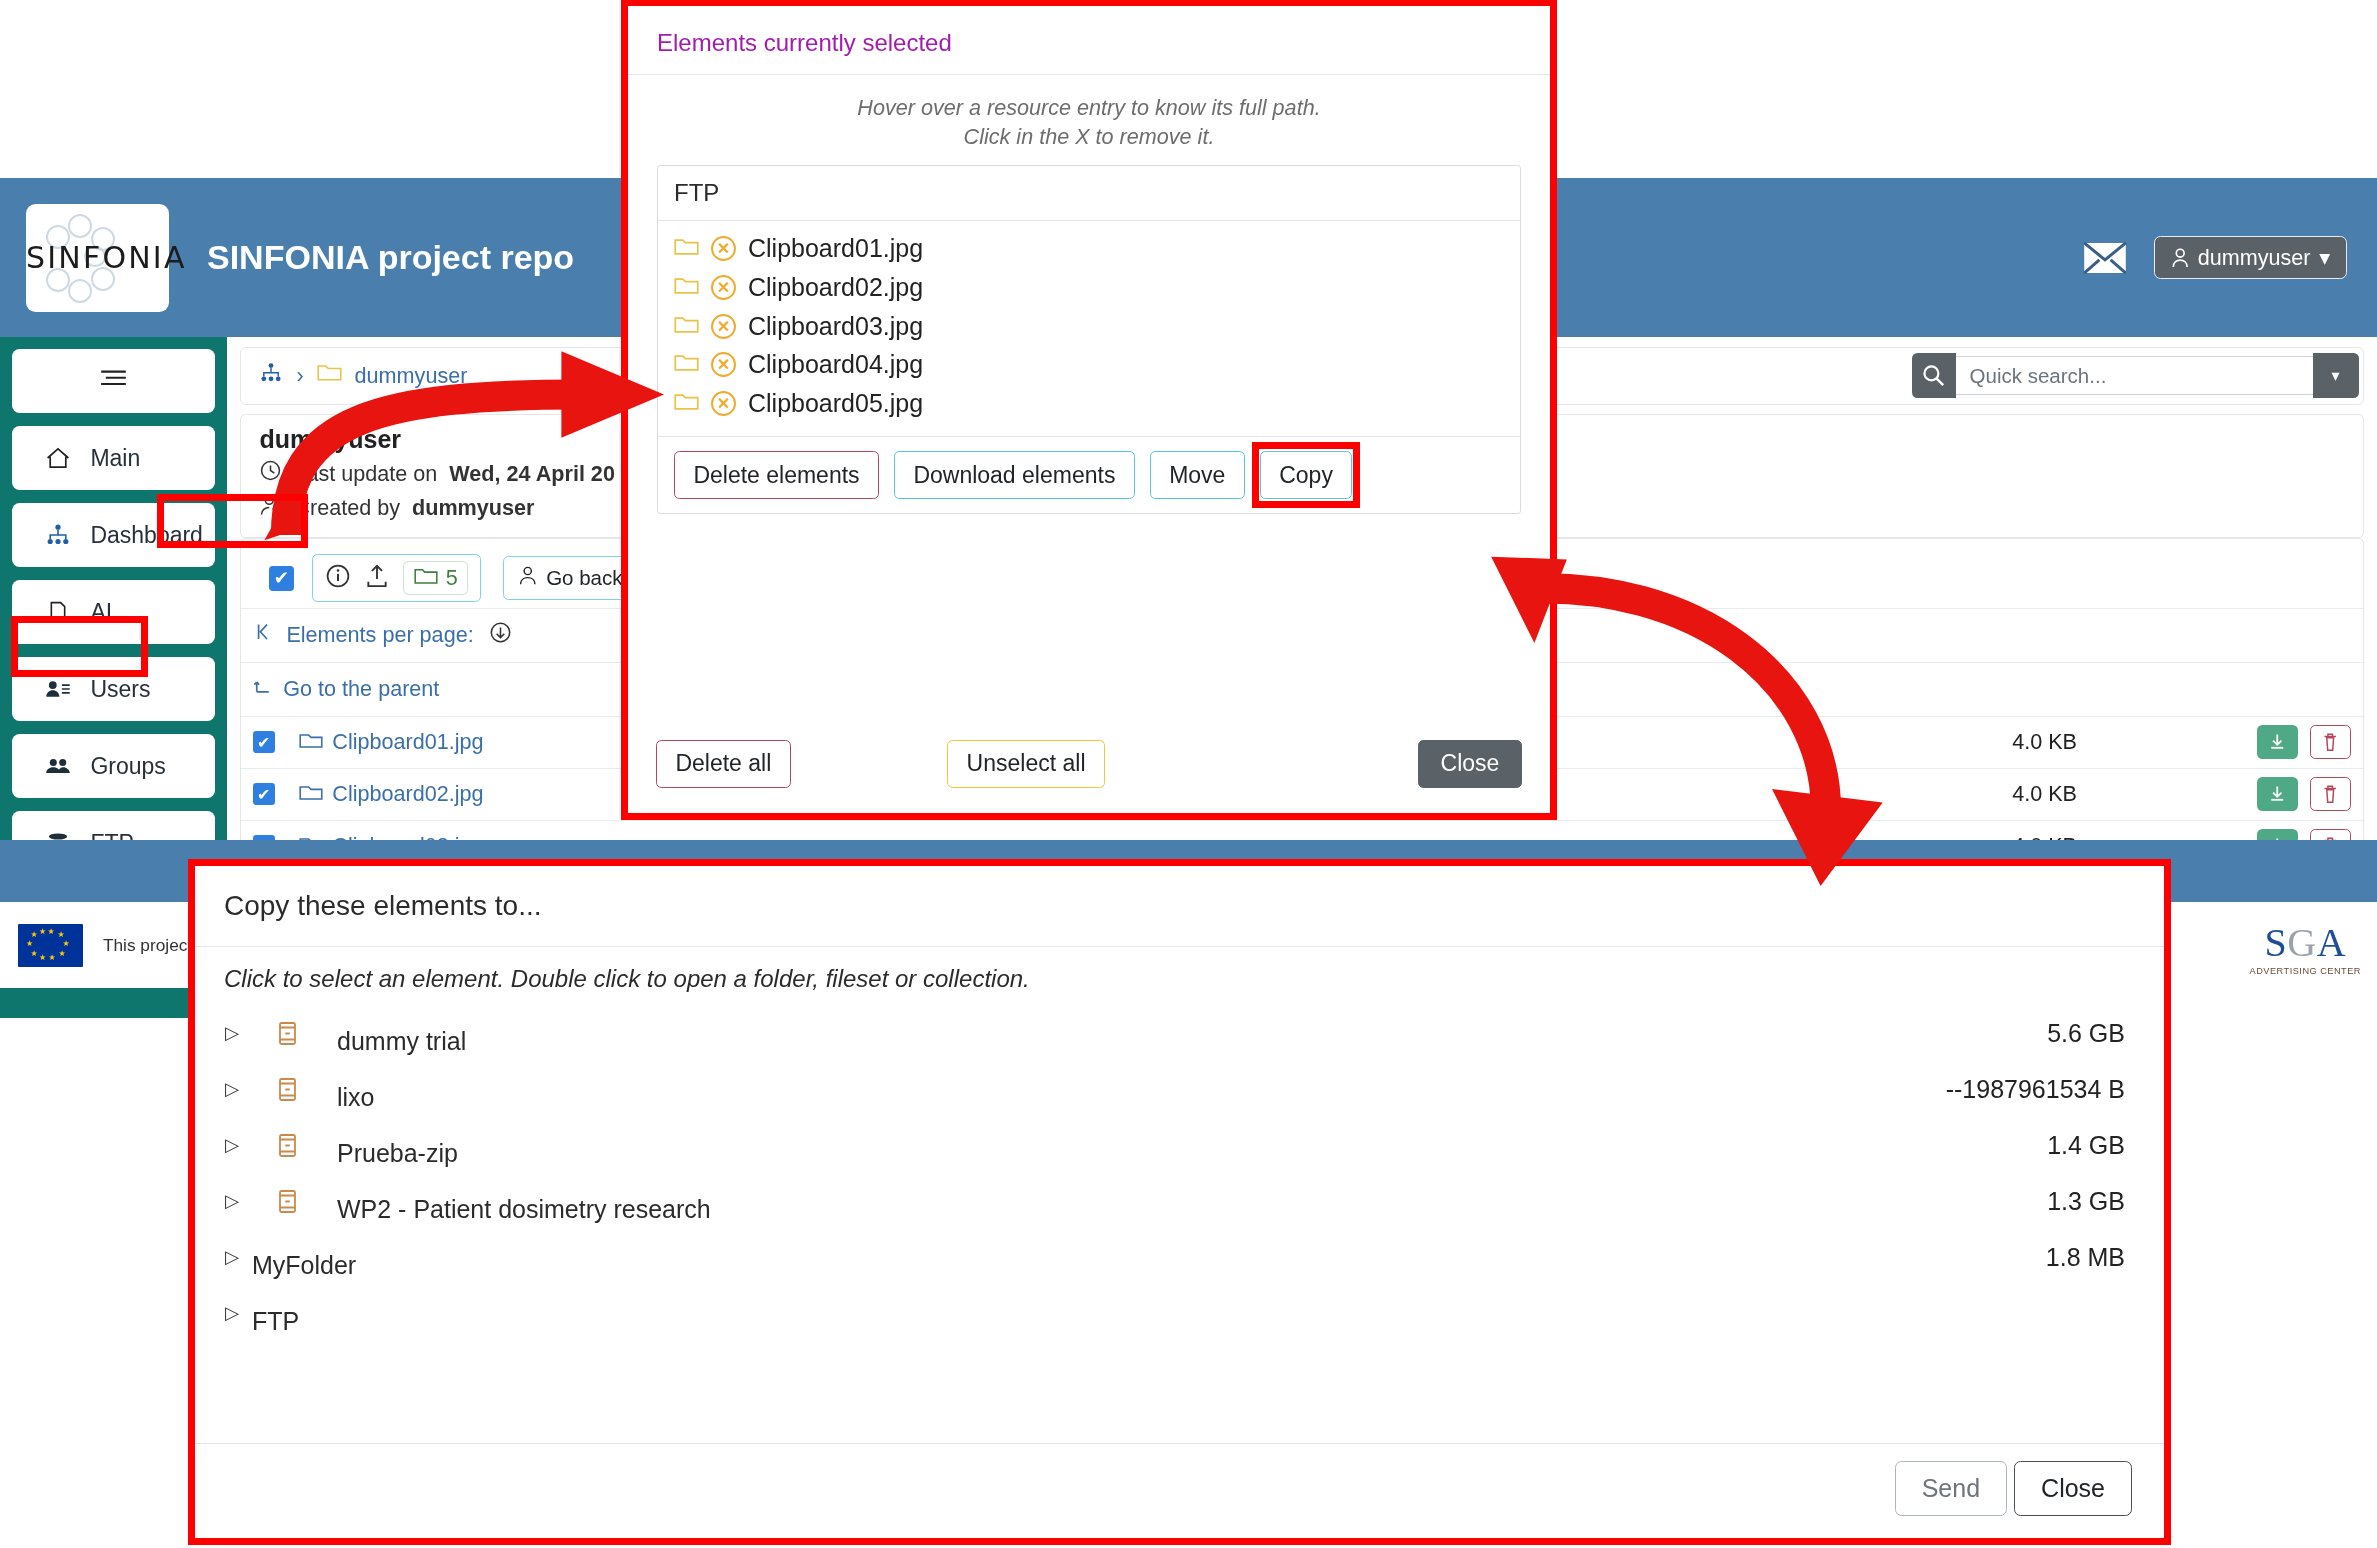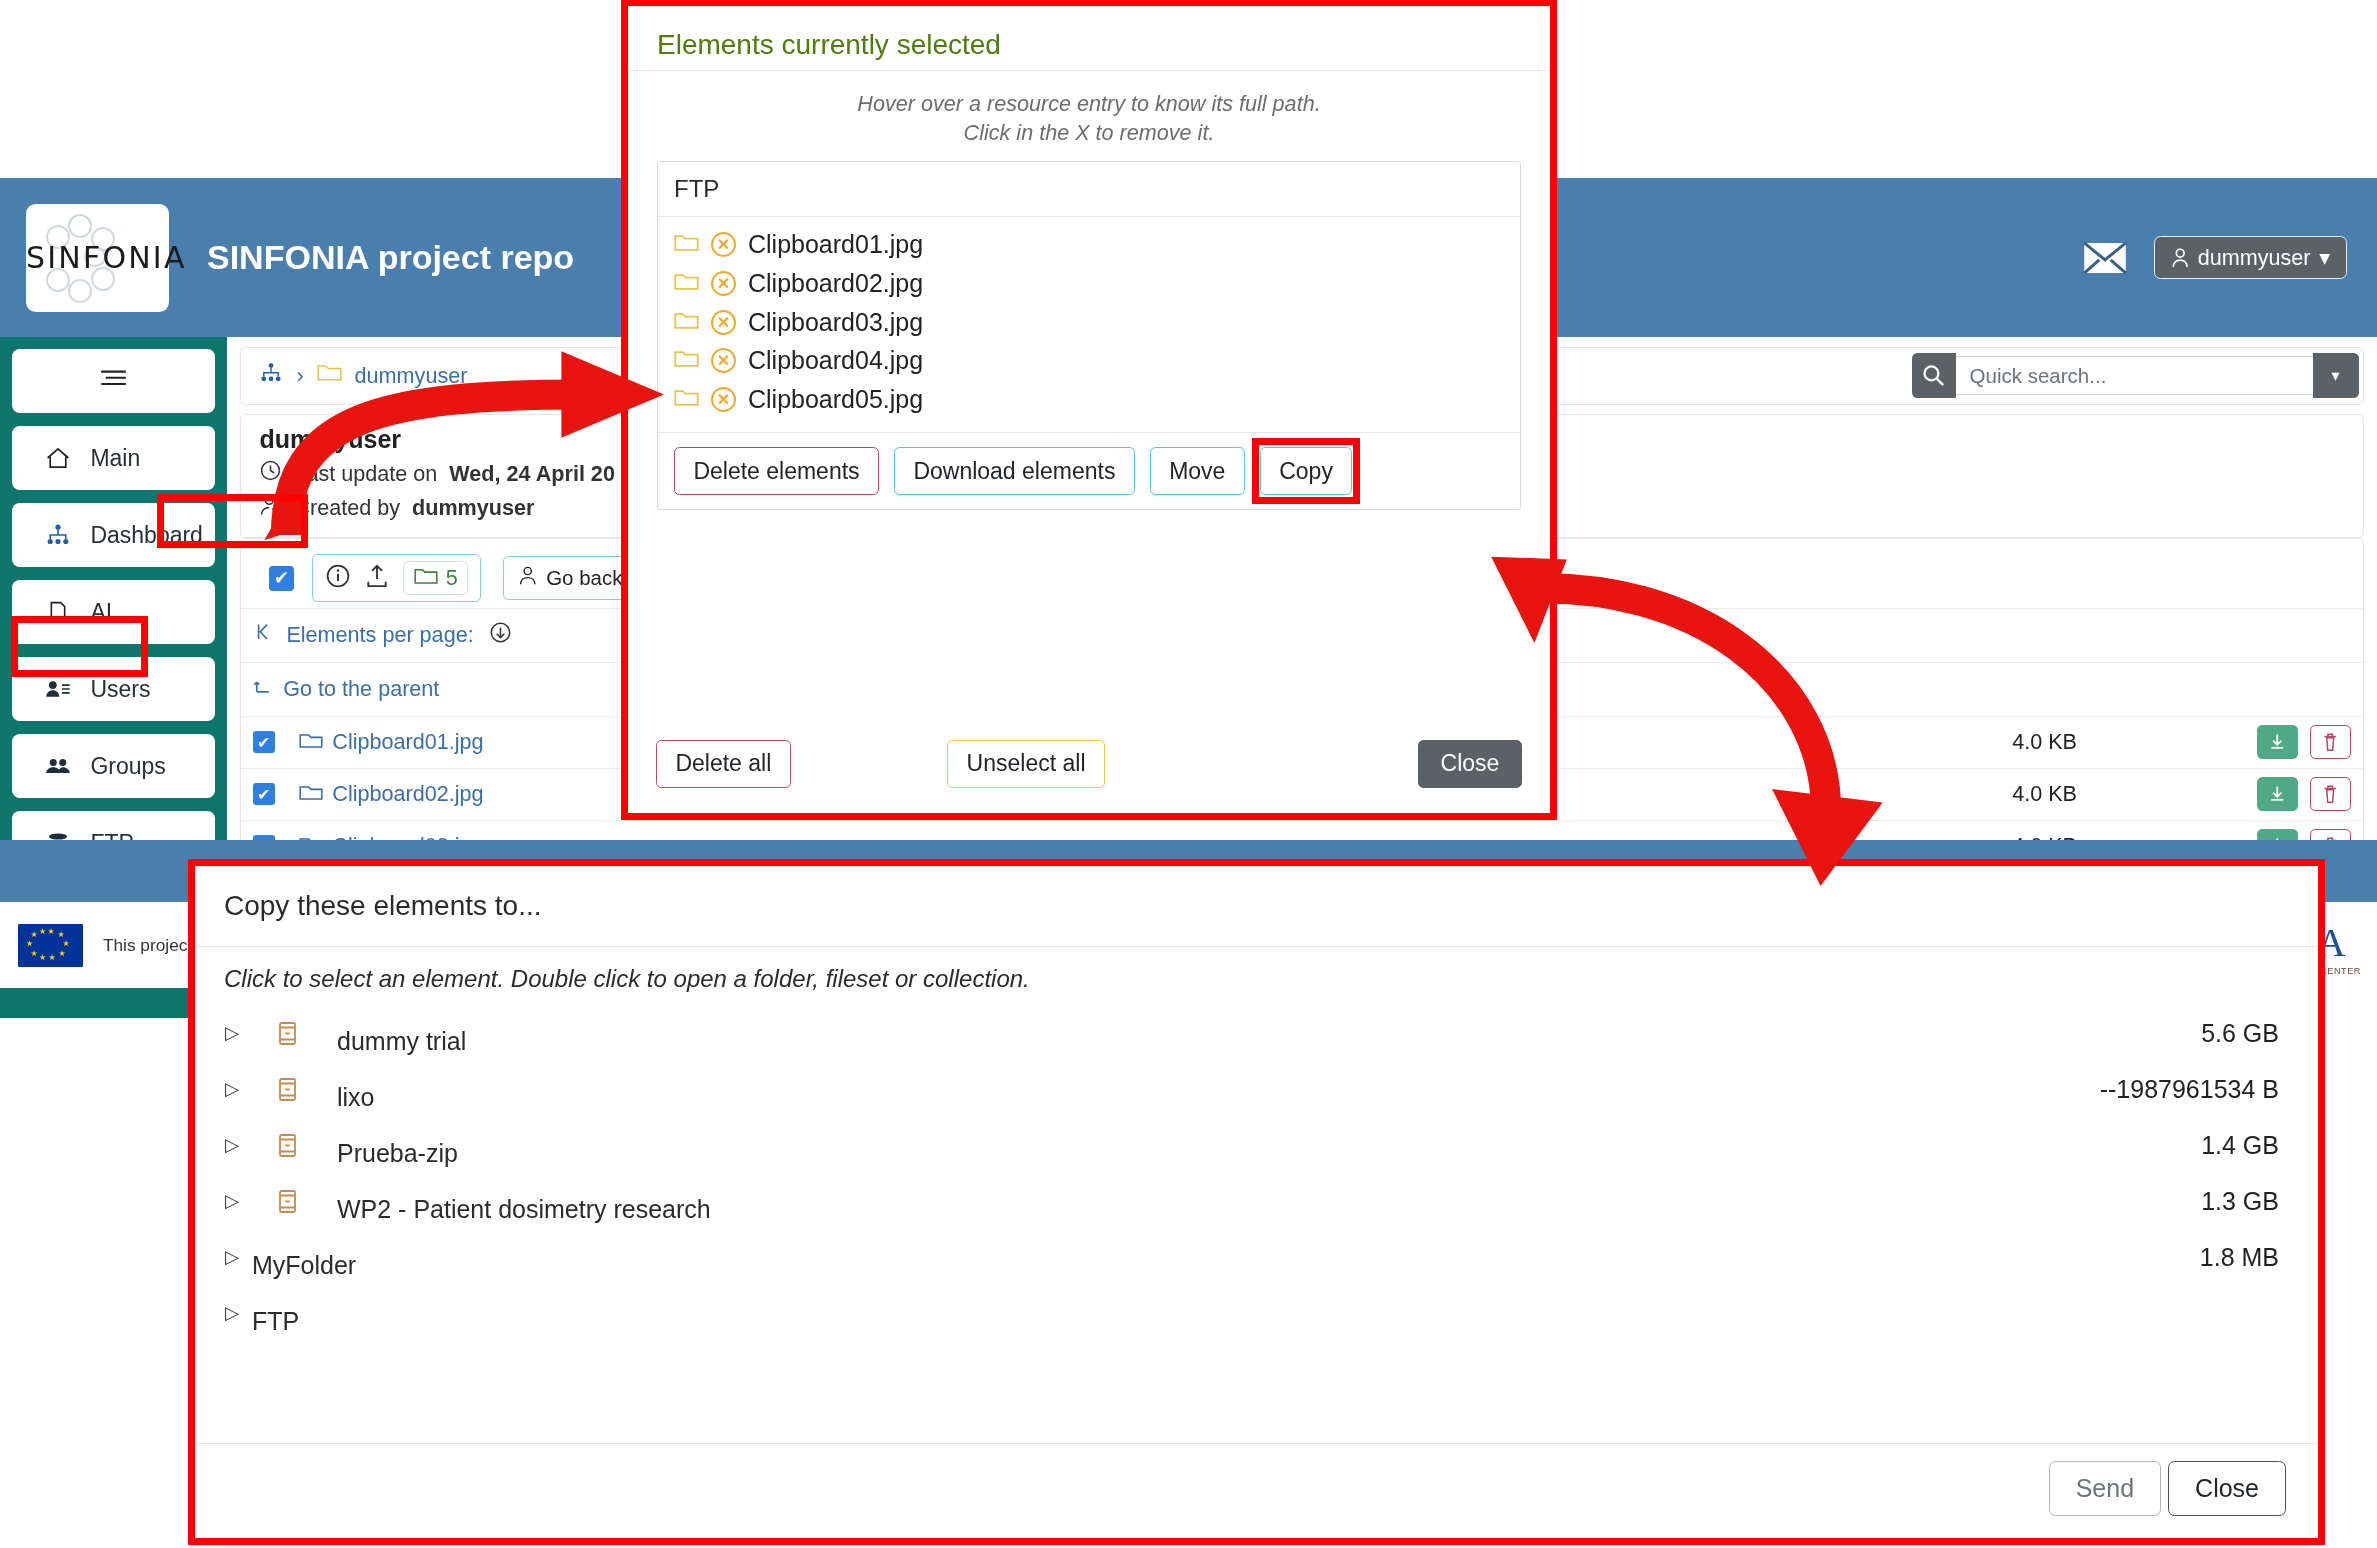--- a/index.html
+++ b/index.html
@@ -117,21 +117,21 @@
   .sga-logo { position:absolute; right:16px; top:919px; text-align:center; }
   .sga-logo .big { font-size:40px; color:#1f4e96; font-family:"Liberation Serif", serif; letter-spacing:0.5px;}
   .sga-logo .big .grey { color:#9aa2ab; }
   .sga-logo .small { font-size:9.2px; color:#6b4a3a; letter-spacing:0.5px; }
 
   
   #dlg1 {
     position:absolute; left:621px; top:-1.1px; width:936px; height:821px;
     background:#fff; border:7.6px solid #ff0000; z-index:40;
   }
-  .dlg-head { padding:23px 29px 9px 29px; font-size:28px; color:#4d7c0f; border-bottom:1.1px solid #e4e6e9;}
+  .dlg-head { padding:23px 29px 17px 29px; font-size:24px; color:#a21caf; border-bottom:1.1px solid #e4e6e9;}
   .dlg-hint { font-size:21.6px; color:#6d6d6d; font-style:italic; text-align:center; line-height:1.35; padding:18.4px 21.6px 13px 21.6px; }
   .clip-box { margin:0 29px; border:1.1px solid #d8dbde; border-radius:3.2px; }
   .clip-header { padding:13px 16px; font-size:24px; color:#2b2b2b; border-bottom:1.1px solid #e4e6e9; }
   .clip-list { padding:8.6px 0 13px 0; }
   .clip-item { display:flex; align-items:center; gap:12px; padding:4.9px 0 4.9px 16px; font-size:25px; color:#222; }
   .fold-ico { color:#e8c44a; font-size:24px; }
   .x-ico { width:25px; height:25px; border:2.2px solid #f0ab2e; border-radius:50%; color:#f0ab2e; display:flex; align-items:center; justify-content:center; font-size:16px; font-weight:bold;}
   .clip-actions { border-top:1.1px solid #e4e6e9; padding:14px 0 14px 16px; display:flex; gap:15px; align-items:flex-start; }
   .b-danger { border:1.6px solid #b3475c; background:#fff; border-radius:5.4px; padding:9.7px 18.4px; font-size:23px; color:#212529; }
   .b-info   { border:1.6px solid #56c6de; background:#fff; border-radius:5.4px; padding:9.7px 18.4px; font-size:23px; color:#212529; }
@@ -141,21 +141,21 @@
   .copy-hl::after {
     content:""; position:absolute; left:-7.6px; top:-8.6px; right:-7.6px; bottom:-8.6px;
     border:7px solid #ff0000; pointer-events:none;
   }
   .dlg1-foot { position:absolute; left:0; bottom:0; width:100%; padding:21.6px 28px 25px 28px; display:flex; align-items:center; }
   .dlg1-foot .b-warn { margin:0 auto; }
   .dlg1-foot .b-dark { margin-left:auto; }
 
   
   #dlg2 {
-    position:absolute; left:188px; top:859px; width:2137px; height:686px;
+    position:absolute; left:188px; top:859px; width:1983px; height:686px;
     background:#fff; border:7.6px solid #ff0000; z-index:45;
   }
   .d2-head { padding:24px 29px 24px 29px; font-size:28px; color:#2b2b2b; border-bottom:1.1px solid #e4e6e9; }
   .d2-hint { font-size:24px; font-style:italic; color:#2b2b2b; padding:18.4px 0 12px 29px; }
   .tree-row { display:flex; align-items:center; height:56px; padding-left:30px; font-size:25px; color:#2b2b2b; position:relative;}
   .caret { width:27px; color:#3a3a3a; font-size:18.4px; }
   .box-ico { width:70px; display:flex; align-items:center; justify-content:center; }
   .tree-label { margin-left:15px;margin-top:16px; }
   .tree-label.noico { margin-left:0; }
   .tree-size { position:absolute; right:39px; font-size:25px; color:#222; }

